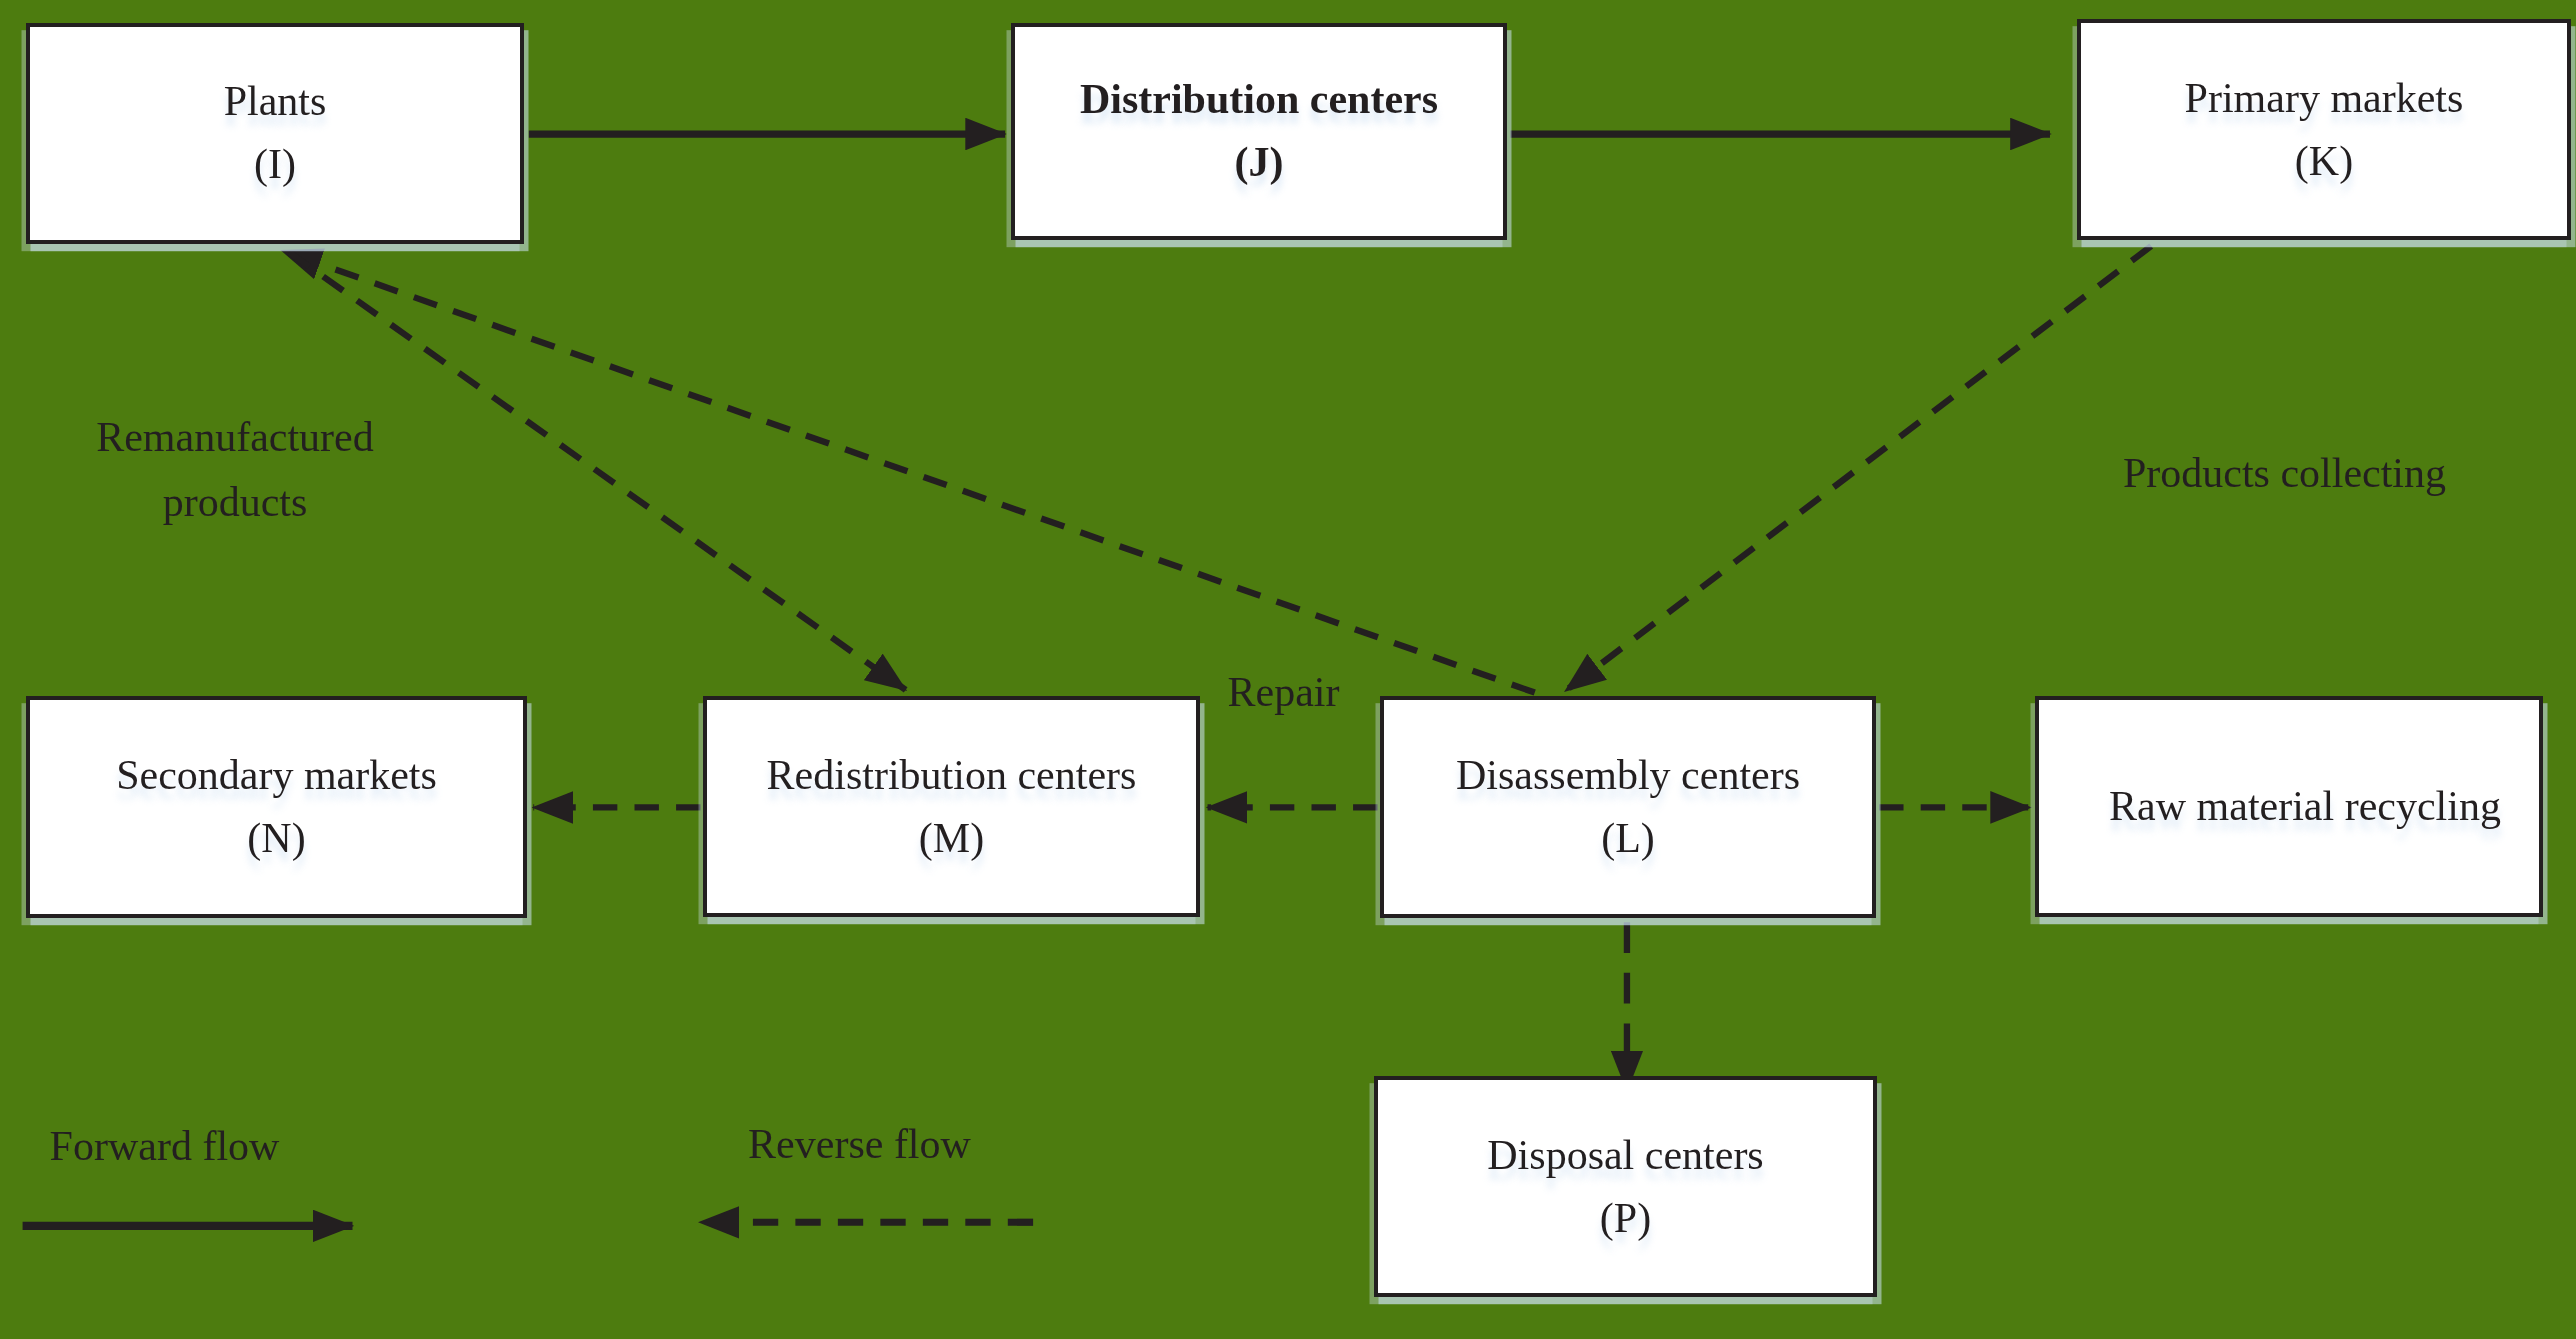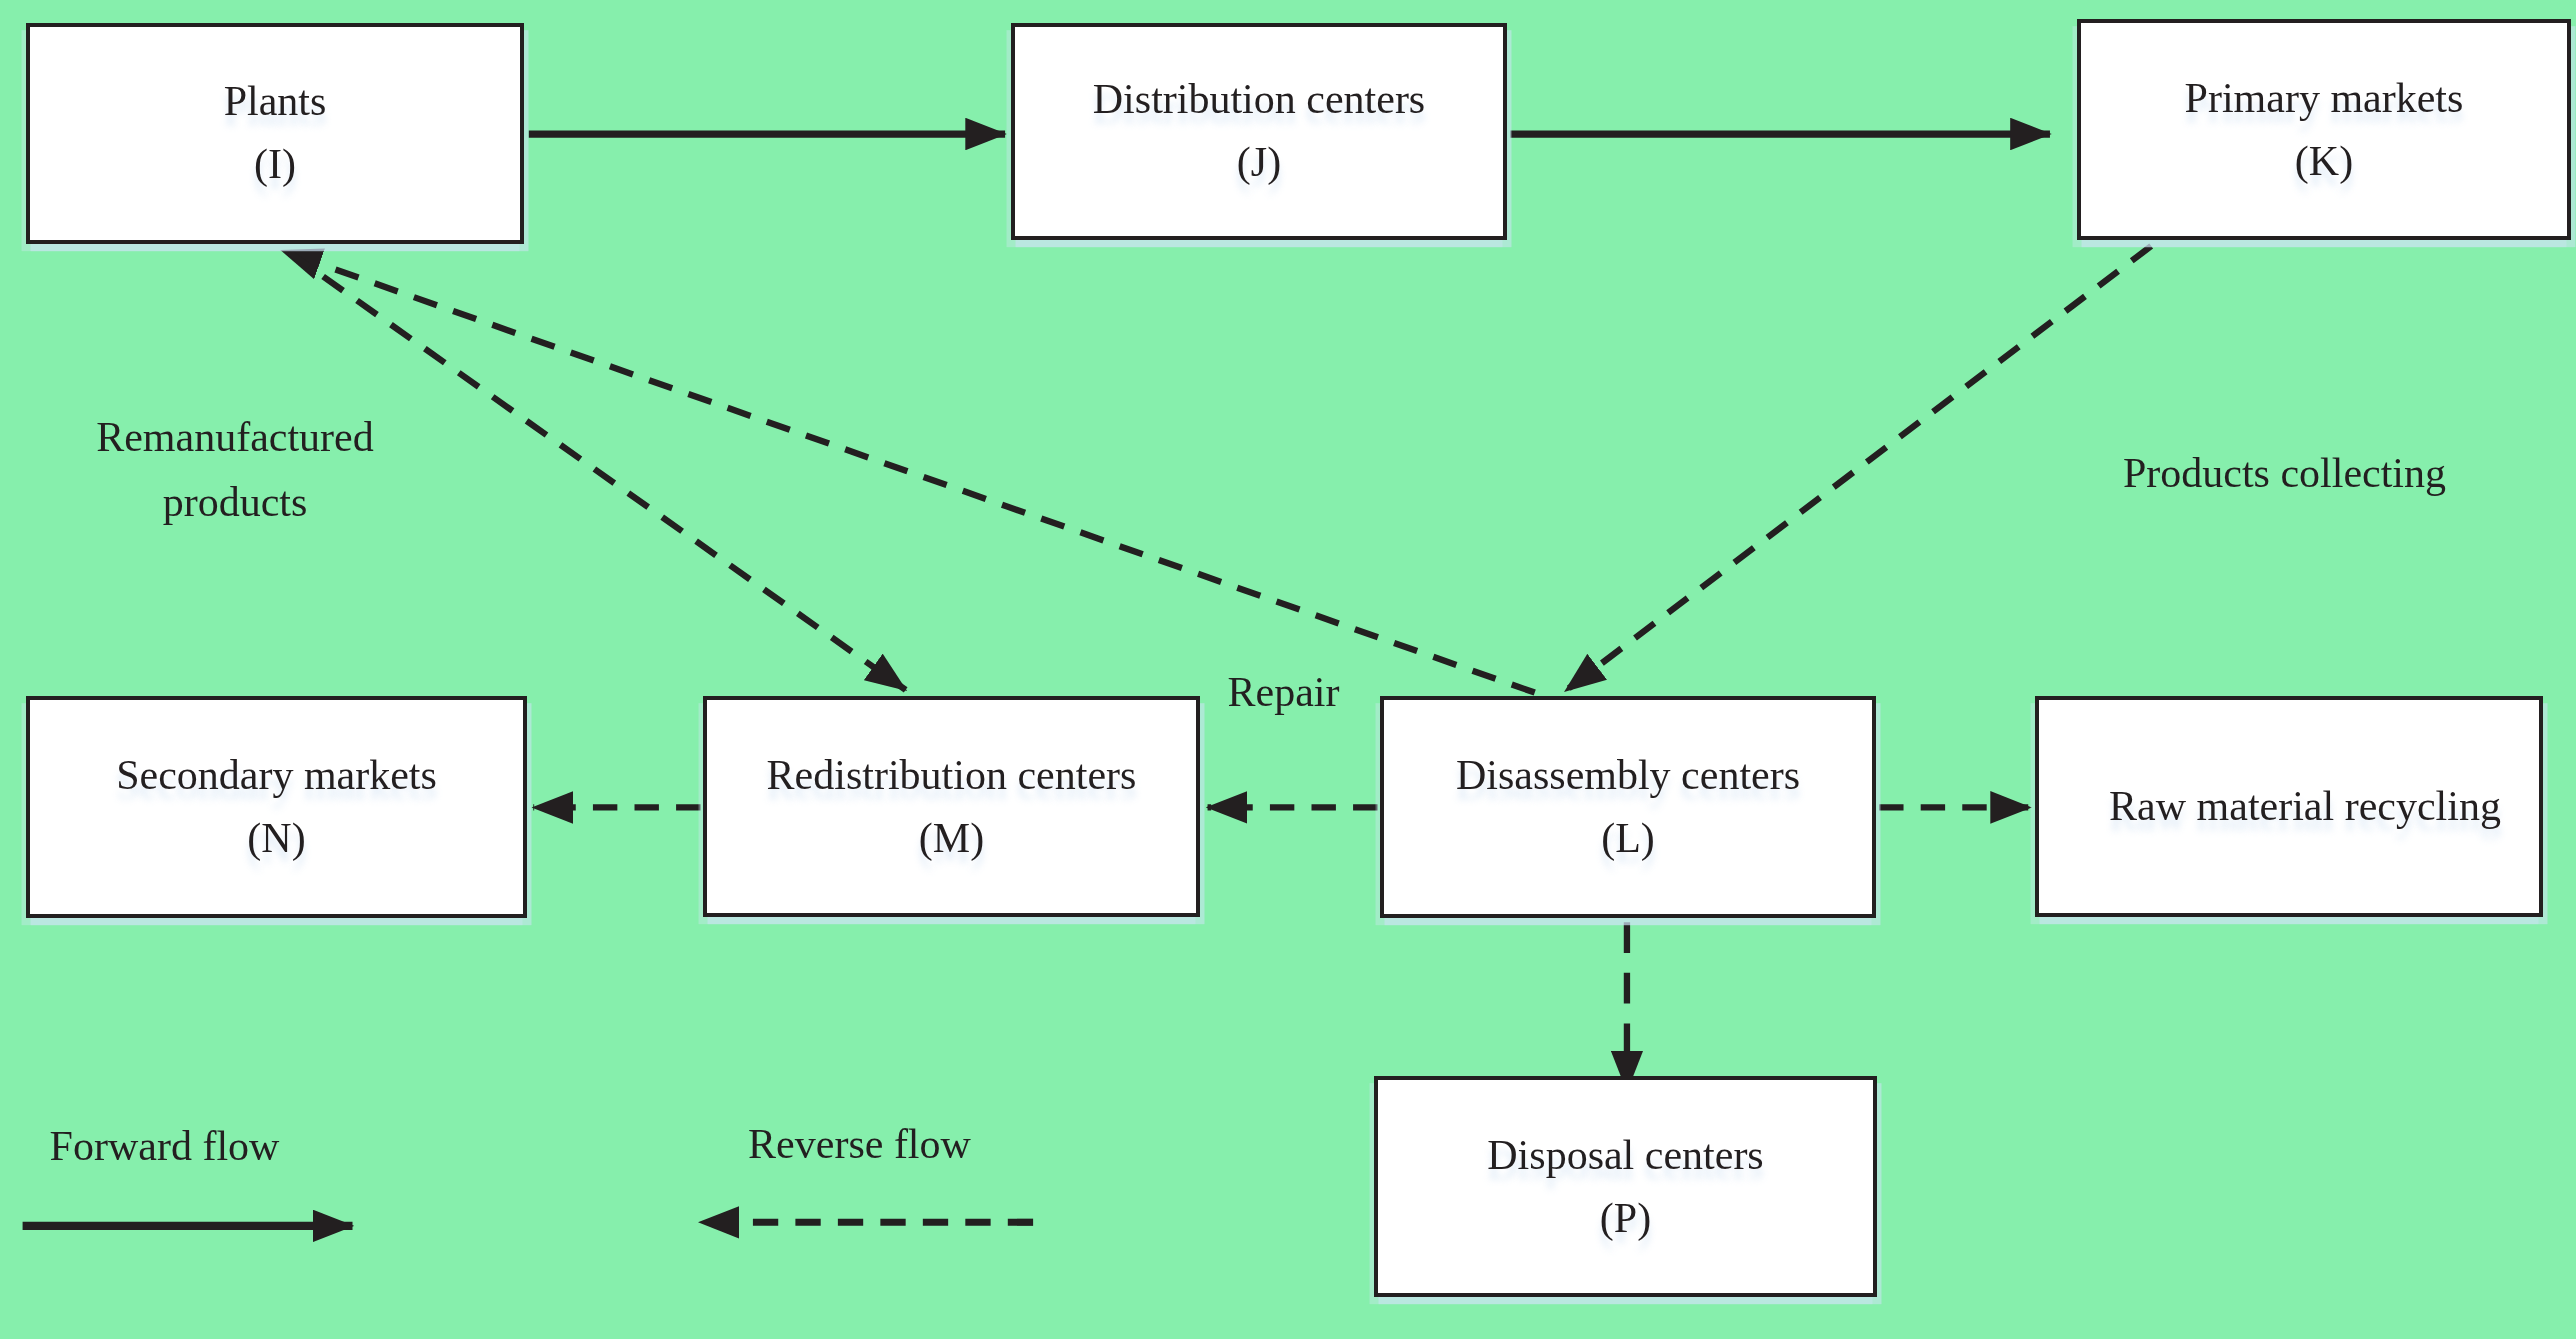--- a/index.html
+++ b/index.html
@@ -1,20 +1,20 @@
 <!DOCTYPE html>
 <html style="font-size:14.5px"><head>
 <meta charset="utf-8">
 <style>
   html, body { margin: 0; padding: 0; background: #ffffff; }
   #canvas {
     position: relative;
     width: 2576px;
     height: 1340px;
-    background: #86efac;
+    background: #4d7c0f;
     font-family: "Liberation Serif", "DejaVu Serif", serif;
     color: #231f20;
     overflow: hidden;
   }
   #wires { position: absolute; left: 0; top: 0; width: 2576px; height: 1340px; }
   .node {
     position: absolute;
     background: #ffffff;
     border: 4.5px solid #231f20;
     box-shadow: 4.5px 7.2px 0 rgba(205,228,246,0.55), -4.5px 7.2px 0 rgba(215,233,248,0.35);
@@ -61,21 +61,21 @@
     <line x1="1800" y1="1020" x2="1800" y2="1206" stroke="#231f20" stroke-width="7" stroke-dasharray="34 22" marker-end="url(#ah)"></line>
 
     <line x1="25" y1="1356" x2="390" y2="1356" stroke="#231f20" stroke-width="9" marker-end="url(#ah)"></line>
     <line x1="1143" y1="1352" x2="774" y2="1352" stroke="#231f20" stroke-width="8" stroke-dasharray="28 19" marker-end="url(#ah)"></line>
   </svg>
 
   <div class="node" style="left:26px; top:22.6px; width:498px; height:221px;">
     <span>Plants</span>
     <span>(I)</span>
   </div>
-  <div class="node" style="left:1011px; top:22.6px; width:496px; height:217px;">
+  <div class="node" style="left:1011px; top:22.6px; width:496px; height:217px;font-weight:bold;">
     <span>Distribution centers</span>
     <span>(J)</span>
   </div>
   <div class="node" style="left:2055px; top:19px; width:494px; height:221px;margin-left:22px;">
     <span>Primary markets</span>
     <span>(K)</span>
   </div>
 
   <div class="node" style="left:26px; top:696px; width:501px; height:222px;">
     <span>Secondary markets</span>

